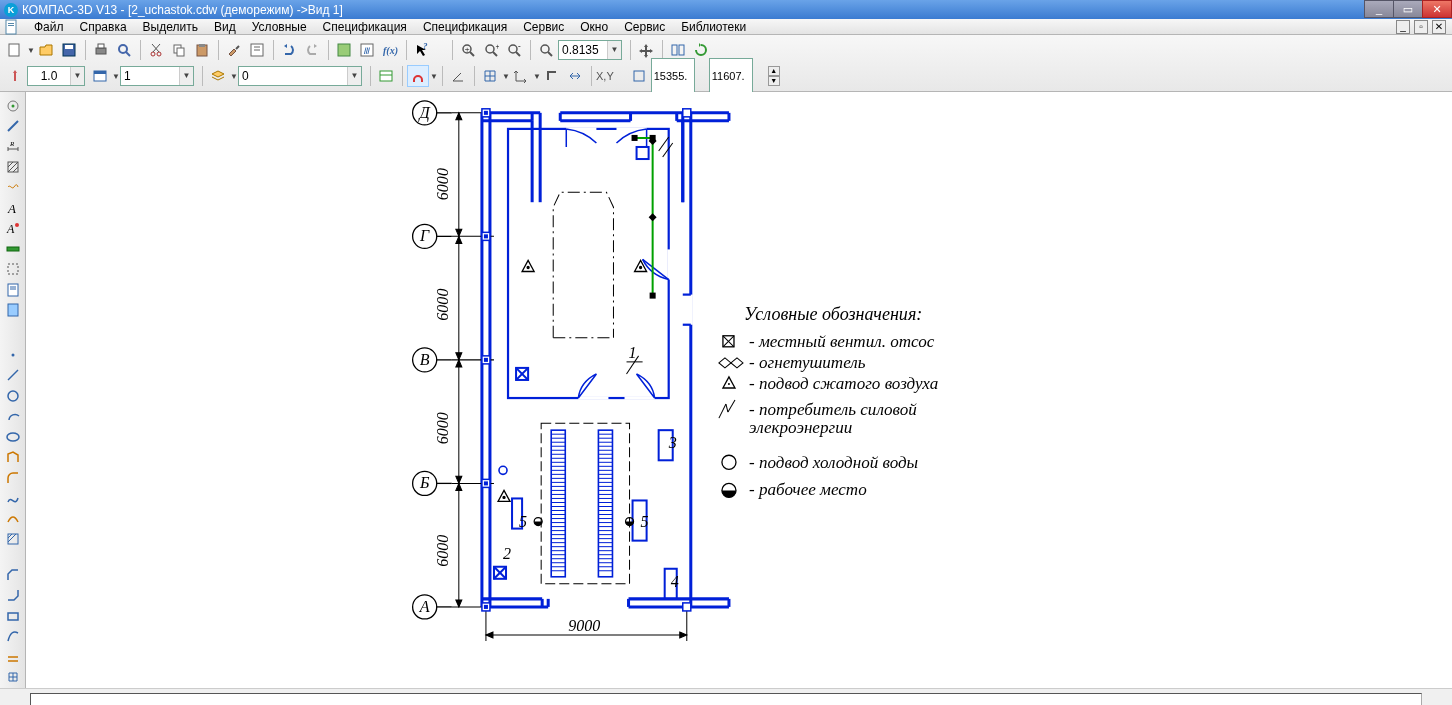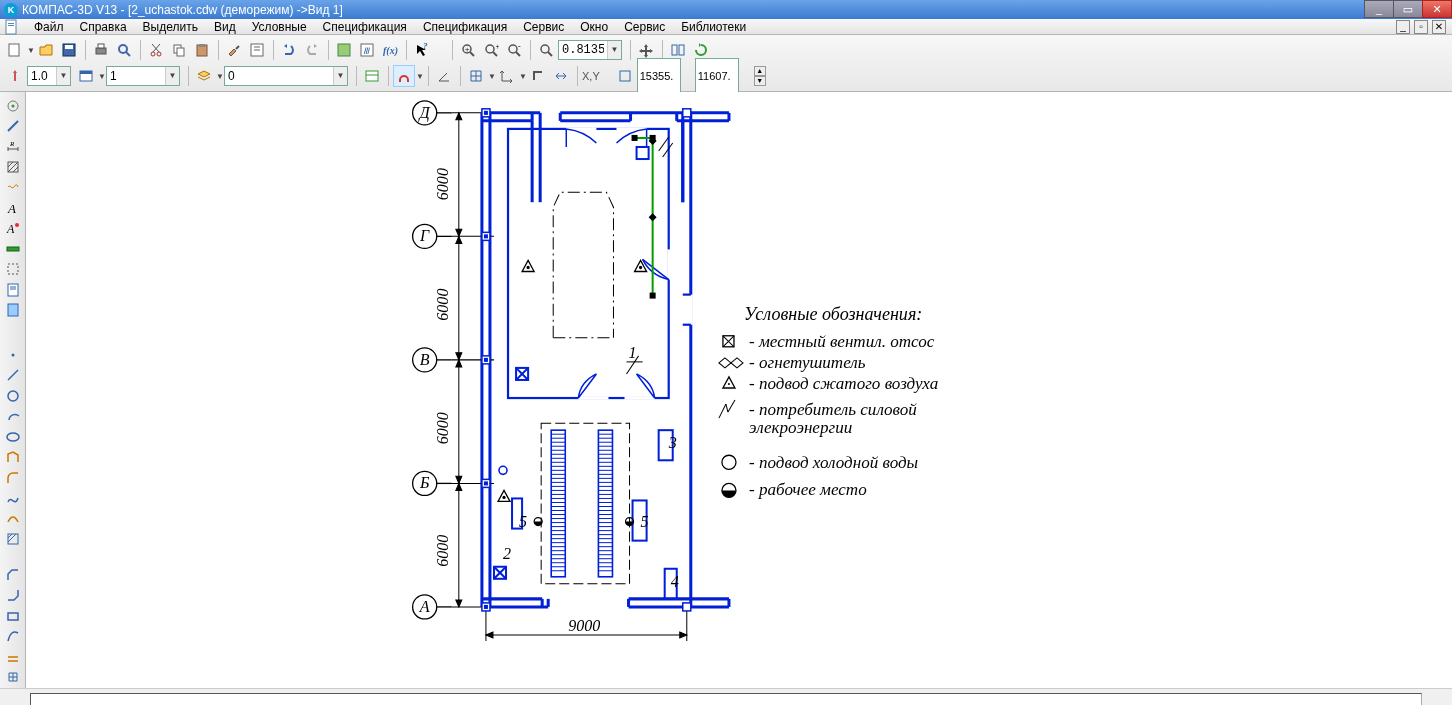--- a/index.html
+++ b/index.html
@@ -202,21 +202,21 @@
         </svg>
       </span>
     <span class="tbsep"></span>
     <span class="tbbtn">
         <svg width="16" height="16">
           <circle cx="7" cy="7" r="4" fill="none" stroke="#555" stroke-width="1.5"></circle>
           <line x1="10" y1="10" x2="14" y2="14" stroke="#555" stroke-width="2"></line>
         </svg>
       </span>
     <span class="combo">
-      <input style="width: 48px; font-family: Liberation Mono, monospace;" value="0.8135">
+      <input style="width: 48px;" value="0.8135">
       <span class="dd">▼</span>
     </span>
     <span class="tbsep"></span>
     <span class="tbbtn">
         <svg width="16" height="16">
           <path d="M8 2l2 3h-1v3h3v-1l3 2-3 2v-1h-3v3h1l-2 3-2-3h1v-3h-3v1l-3-2 3-2v1h3v-3h-1z" fill="#555"></path>
         </svg>
       </span>
     <span class="tbsep"></span>
     <span class="tbbtn">
@@ -233,21 +233,21 @@
       </span>
   </div>
 
   <div class="tbrow">
     <span class="tbbtn">
         <svg width="16" height="16">
           <path d="M8 2l2 3h-1v8h-2v-8h-1z" fill="#c55"></path>
         </svg>
       </span>
     <span class="combo">
-      <input style="width: 28px;" value="1.0">
+      <input style="width: 42px; text-align: center;" value="1.0">
       <span class="dd">▼</span>
     </span>
     <span class="tbbtn">
         <svg width="16" height="16">
           <rect x="2" y="3" width="12" height="10" fill="#fff" stroke="#36a"></rect>
           <rect x="2" y="3" width="12" height="3" fill="#36a"></rect>
         </svg>
       </span>
     <span class="tbdrop">▼</span>
     <span class="combo">

